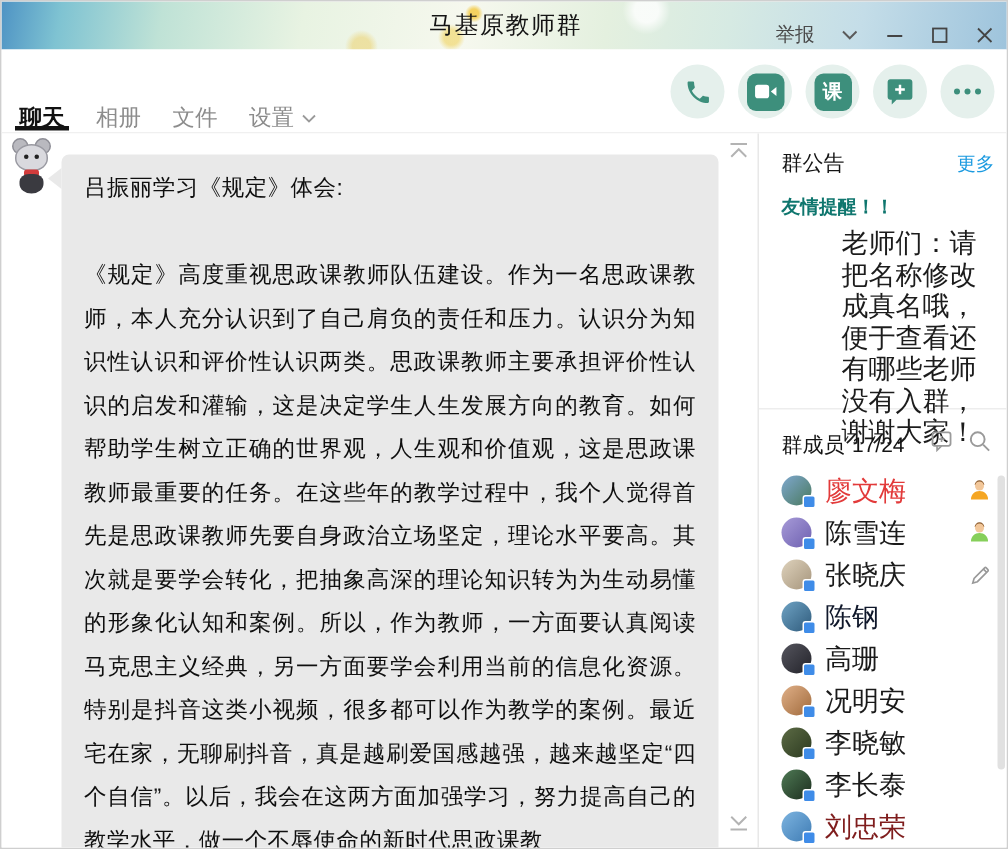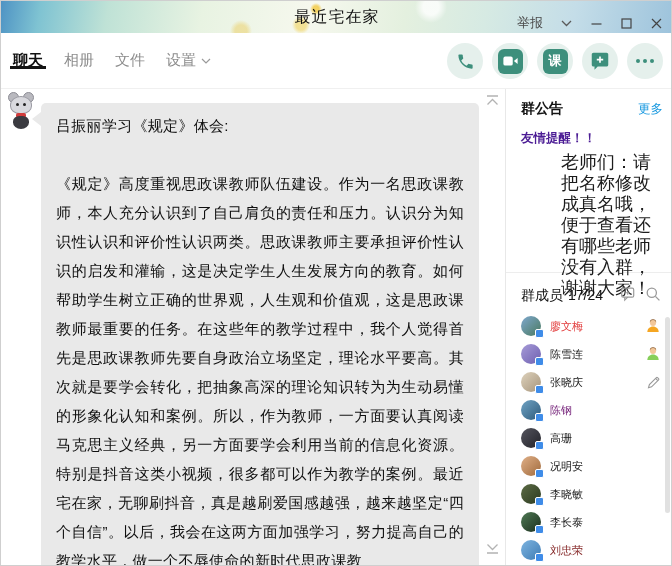--- a/index.html
+++ b/index.html
@@ -29,21 +29,21 @@
     display:flex; align-items:center; gap:16px;
   }
   .report-btn{ font-size:13px; color:#4a4a4a; cursor:default; }
   .tb-icon{ display:flex; align-items:center; justify-content:center; width:14px; height:14px; }
   
   .tabbar{
     position:absolute; left:0; top:32px; width:672px; height:56px;
     background:#fff; border-bottom:1px solid #f0f0f0;
     display:flex; align-items:stretch;
   }
-  .tabs{ display:flex; align-items:center; padding-left:9px; gap:15px; }
+  .tabs{ display:flex; align-items:flex-end; padding-left:9px; gap:15px; }
   .tab{ position:relative; display:flex; align-items:center; font-size:15px; color:#8c8c8c; padding:0 3px; cursor:default; }
   .tab.active{ color:#111; font-weight:700; }
   .tab.active::after{ content:""; position:absolute; left:0; right:0; bottom:1px; height:3px; background:#141414; }
   .tab .chev{ margin-left:5px; display:flex; }
   .toolbar{ position:absolute; right:8px; top:32px; height:56px; display:flex; align-items:center; gap:9px; }
   .tool-circle{
     width:36px; height:36px; border-radius:50%;
     background:#e5f0ec; display:flex; align-items:center; justify-content:center;
   }
   .teal-square{
@@ -80,40 +80,40 @@
   }
   .scroll-hint{ position:absolute; left:484px; display:flex; }
   .scroll-hint.top{ top:5px; } .scroll-hint.bottom{ top:453px; }
   
   .sidebar{
     position:absolute; left:504px; top:88px; width:168px; height:478px;
     background:#fff; border-left:1px solid #e8e8e8;
   }
   .announce{ height:184px; border-bottom:1px solid #ededed; padding:11px 10px 0 15px; }
   .announce-head{ display:flex; align-items:center; }
-  .announce-title{ font-size:14px; font-weight:700; color:#141414; }
+  .announce-title{ font-size:14px; font-weight:400; color:#141414; }
   .more-link{ margin-left:auto; font-size:12.5px; cursor:default; }
-  .notice-title{ margin-top:12px; font-size:12.5px; font-weight:700; color:#4c1d95; }
+  .notice-title{ margin-top:12px; font-size:12.5px; font-weight:700; color:#0f766e; }
   .notice-body{ margin-top:5px; font-size:18px; line-height:21px; color:#1c1c1c;margin-left:40px; }
   .members-head{ display:flex; align-items:center; padding:13px 12px 6px 15px; }
   .members-title{ font-size:14px; color:#141414; display:flex; gap:5px; }
   .members-icons{ margin-left:auto; display:flex; gap:9px; align-items:center; }
   .member-list{ }
   .member-row{ height:28px; display:flex; align-items:center; padding:0 12px 0 15px; gap:9px; }
   .m-avatar{ position:relative; width:20px; height:20px; border-radius:50%; flex:0 0 auto; }
   .m-badge{ position:absolute; right:-3px; bottom:-2px; width:9px; height:9px; background:#3f8ce8; border:1px solid #fff; border-radius:2px; }
-  .m-name{ font-size:11px; color:#1a1a1a; white-space:nowrap; }
+  .m-name{ font-size:18px; color:#1a1a1a; white-space:nowrap; }
   .m-role{ margin-left:auto; width:16px; height:16px; display:flex; align-items:center; justify-content:center; }
   .side-scrollbar{ position:absolute; right:3px; top:228px; width:5px; height:196px; background:#e1e1e1; border-radius:3px; }
 </style>
 </head>
 <body>
 
 <div class="titlebar">
-  <div class="win-title">最近宅在家</div>
+  <div class="win-title">马基原教师群</div>
   <div class="tb-right">
     <span class="report-btn">举报</span>
     <span class="tb-icon">
       <svg width="11" height="7" viewBox="0 0 11 7">
           <path d="M1 1l4.5 4.5L10 1" fill="none" stroke="#5a5a5a" stroke-width="1.3"></path>
         </svg>
     </span>
     <span class="tb-icon">
       <svg width="13" height="13" viewBox="0 0 13 13">
           <path d="M1.5 7h10" stroke="#444" stroke-width="1.2"></path>
@@ -283,21 +283,21 @@
           <svg width="15" height="15" viewBox="0 0 15 15">
             <path d="M2.5 12.7l.9-3.1 7-7c.3-.3.8-.3 1.1 0l1.1 1.1c.3.3.3.8 0 1.1l-7 7-3.1.9z" fill="none" stroke="#999" stroke-width="1.1"></path>
             <path d="M9.6 3.4l2.2 2.2" stroke="#999" stroke-width="1.1"></path>
           </svg>
         </span>
   </div>
       <div class="member-row">
     <span class="m-avatar" style="background: linear-gradient(135deg, rgb(111, 163, 196), rgb(47, 91, 124));">
       <span class="m-badge"></span>
     </span>
-    <span class="m-name" style="color: #701a75;">陈钢</span>
+    <span class="m-name" style="color: #0f172a;">陈钢</span>
     <span class="m-role"></span>
   </div>
       <div class="member-row">
     <span class="m-avatar" style="background: linear-gradient(135deg, rgb(85, 85, 94), rgb(35, 35, 42));">
       <span class="m-badge"></span>
     </span>
     <span class="m-name" style="color: rgb(26, 26, 26);">高珊</span>
     <span class="m-role"></span>
   </div>
       <div class="member-row">

